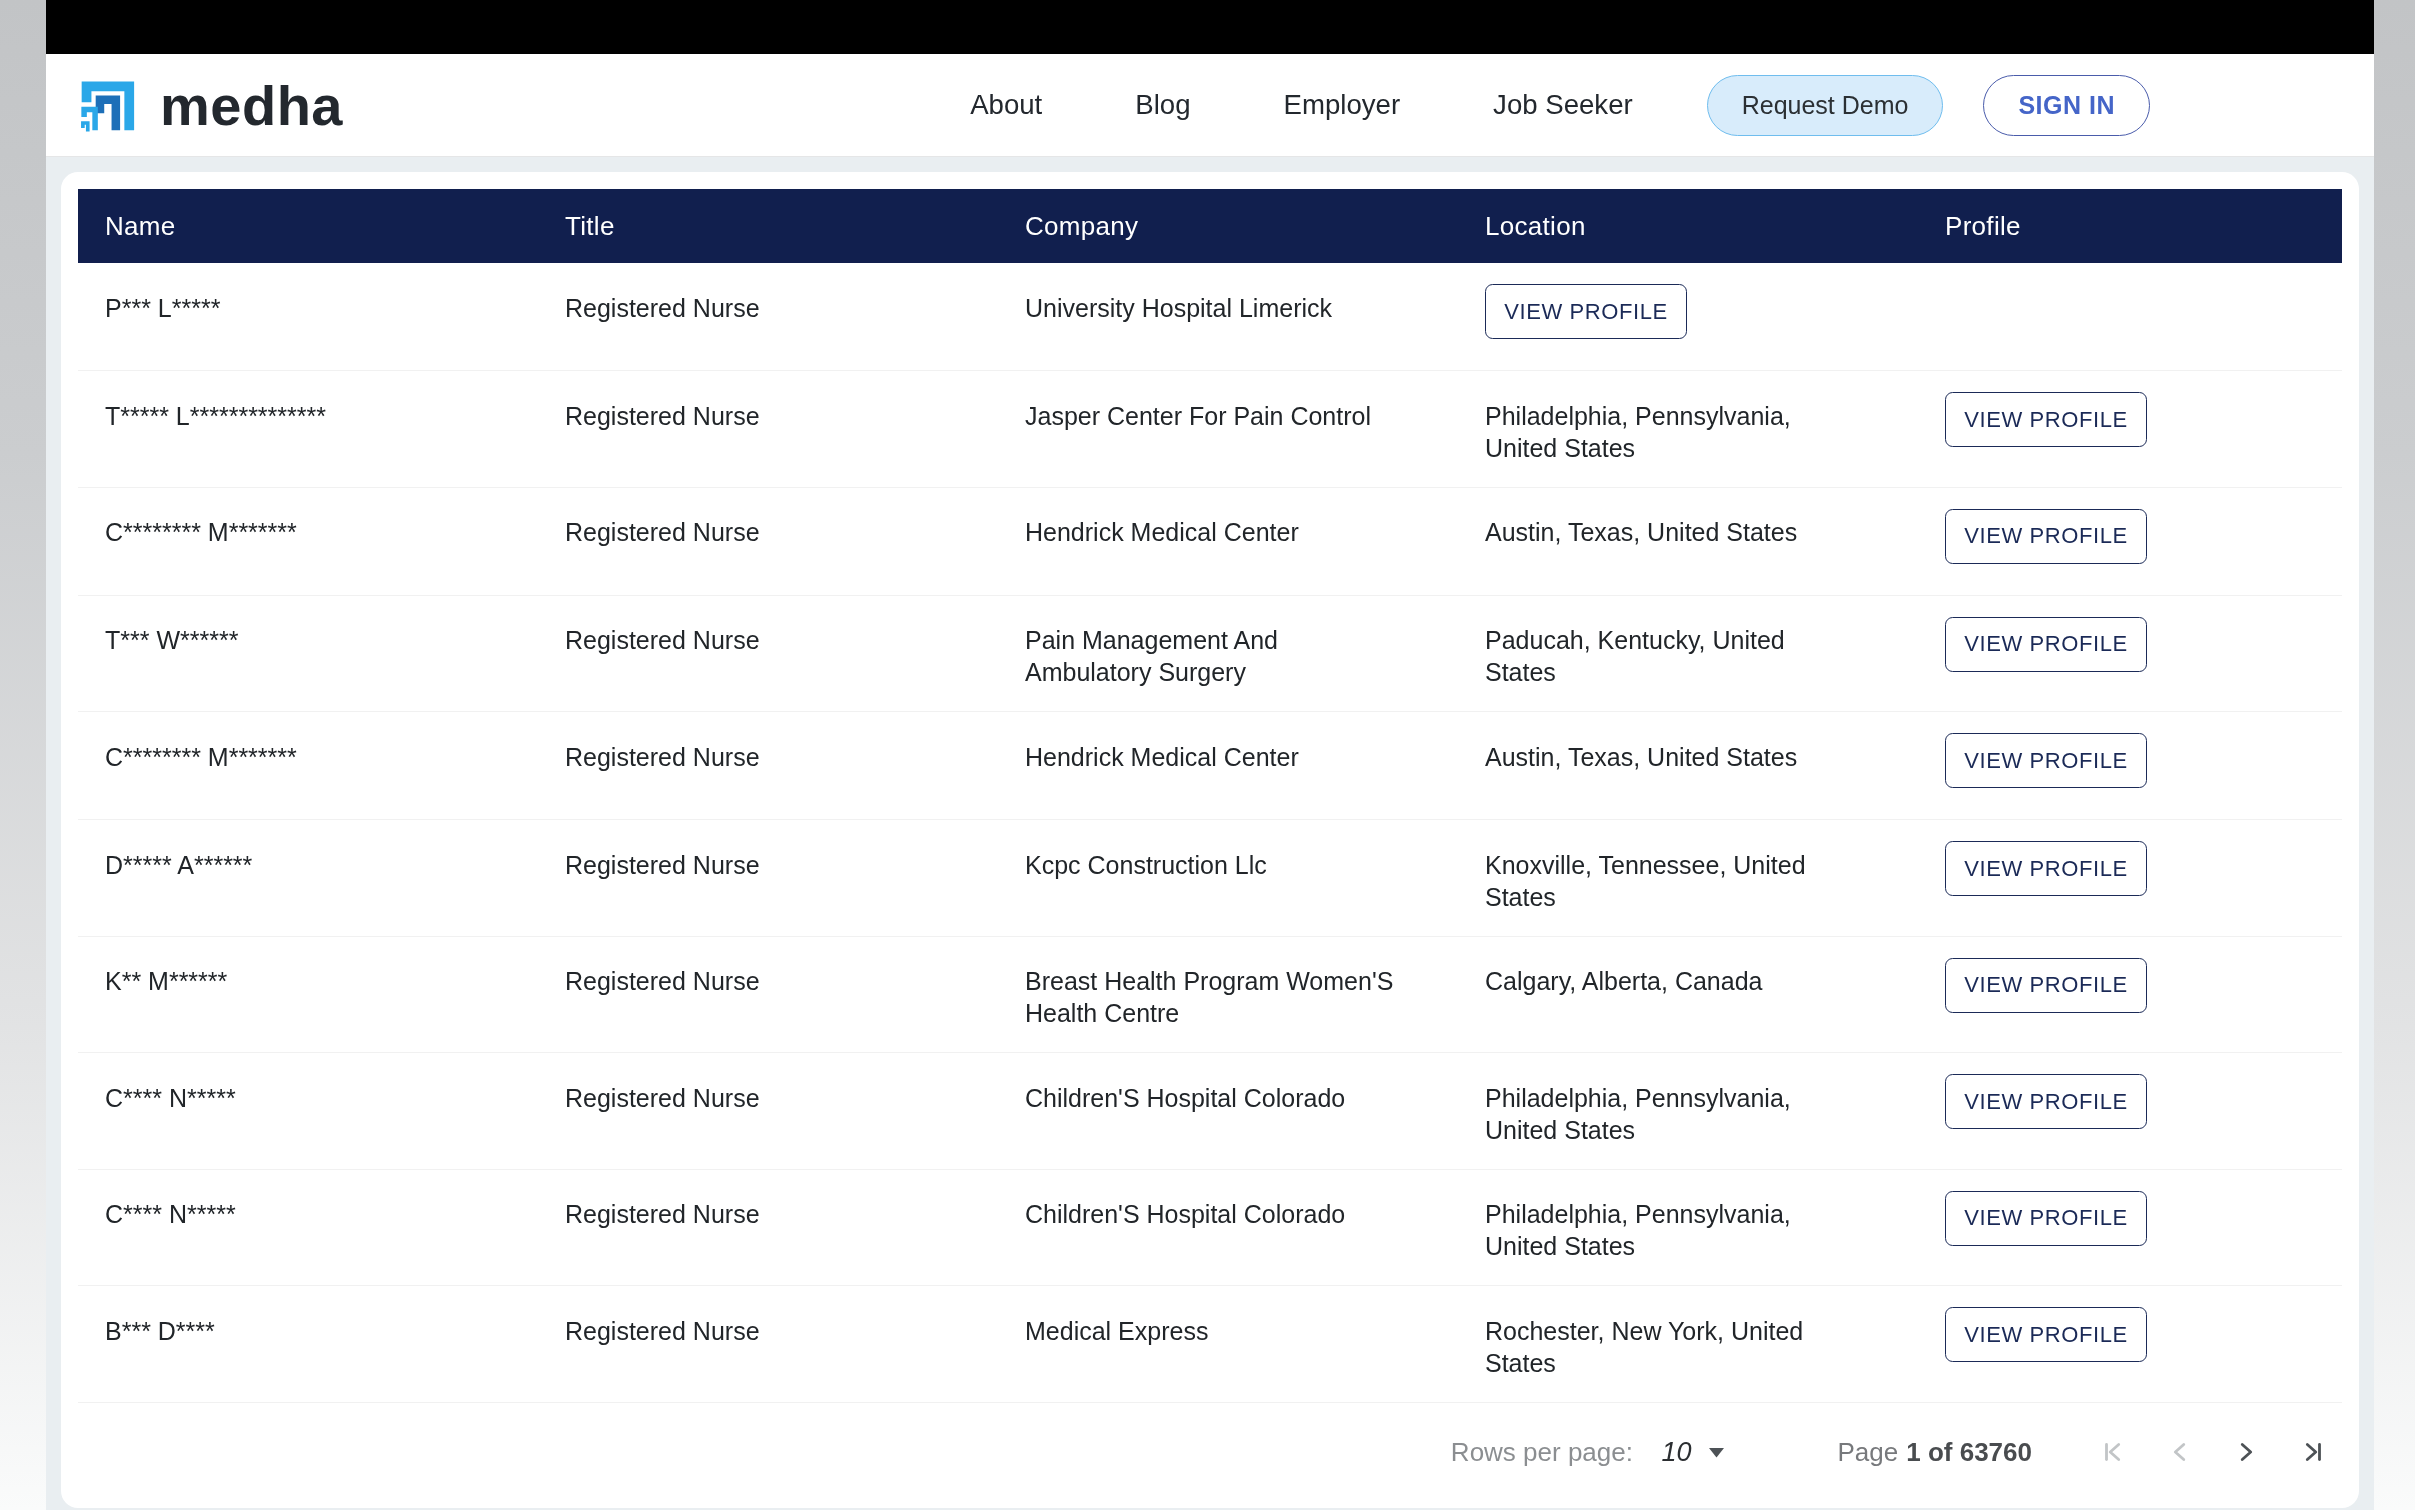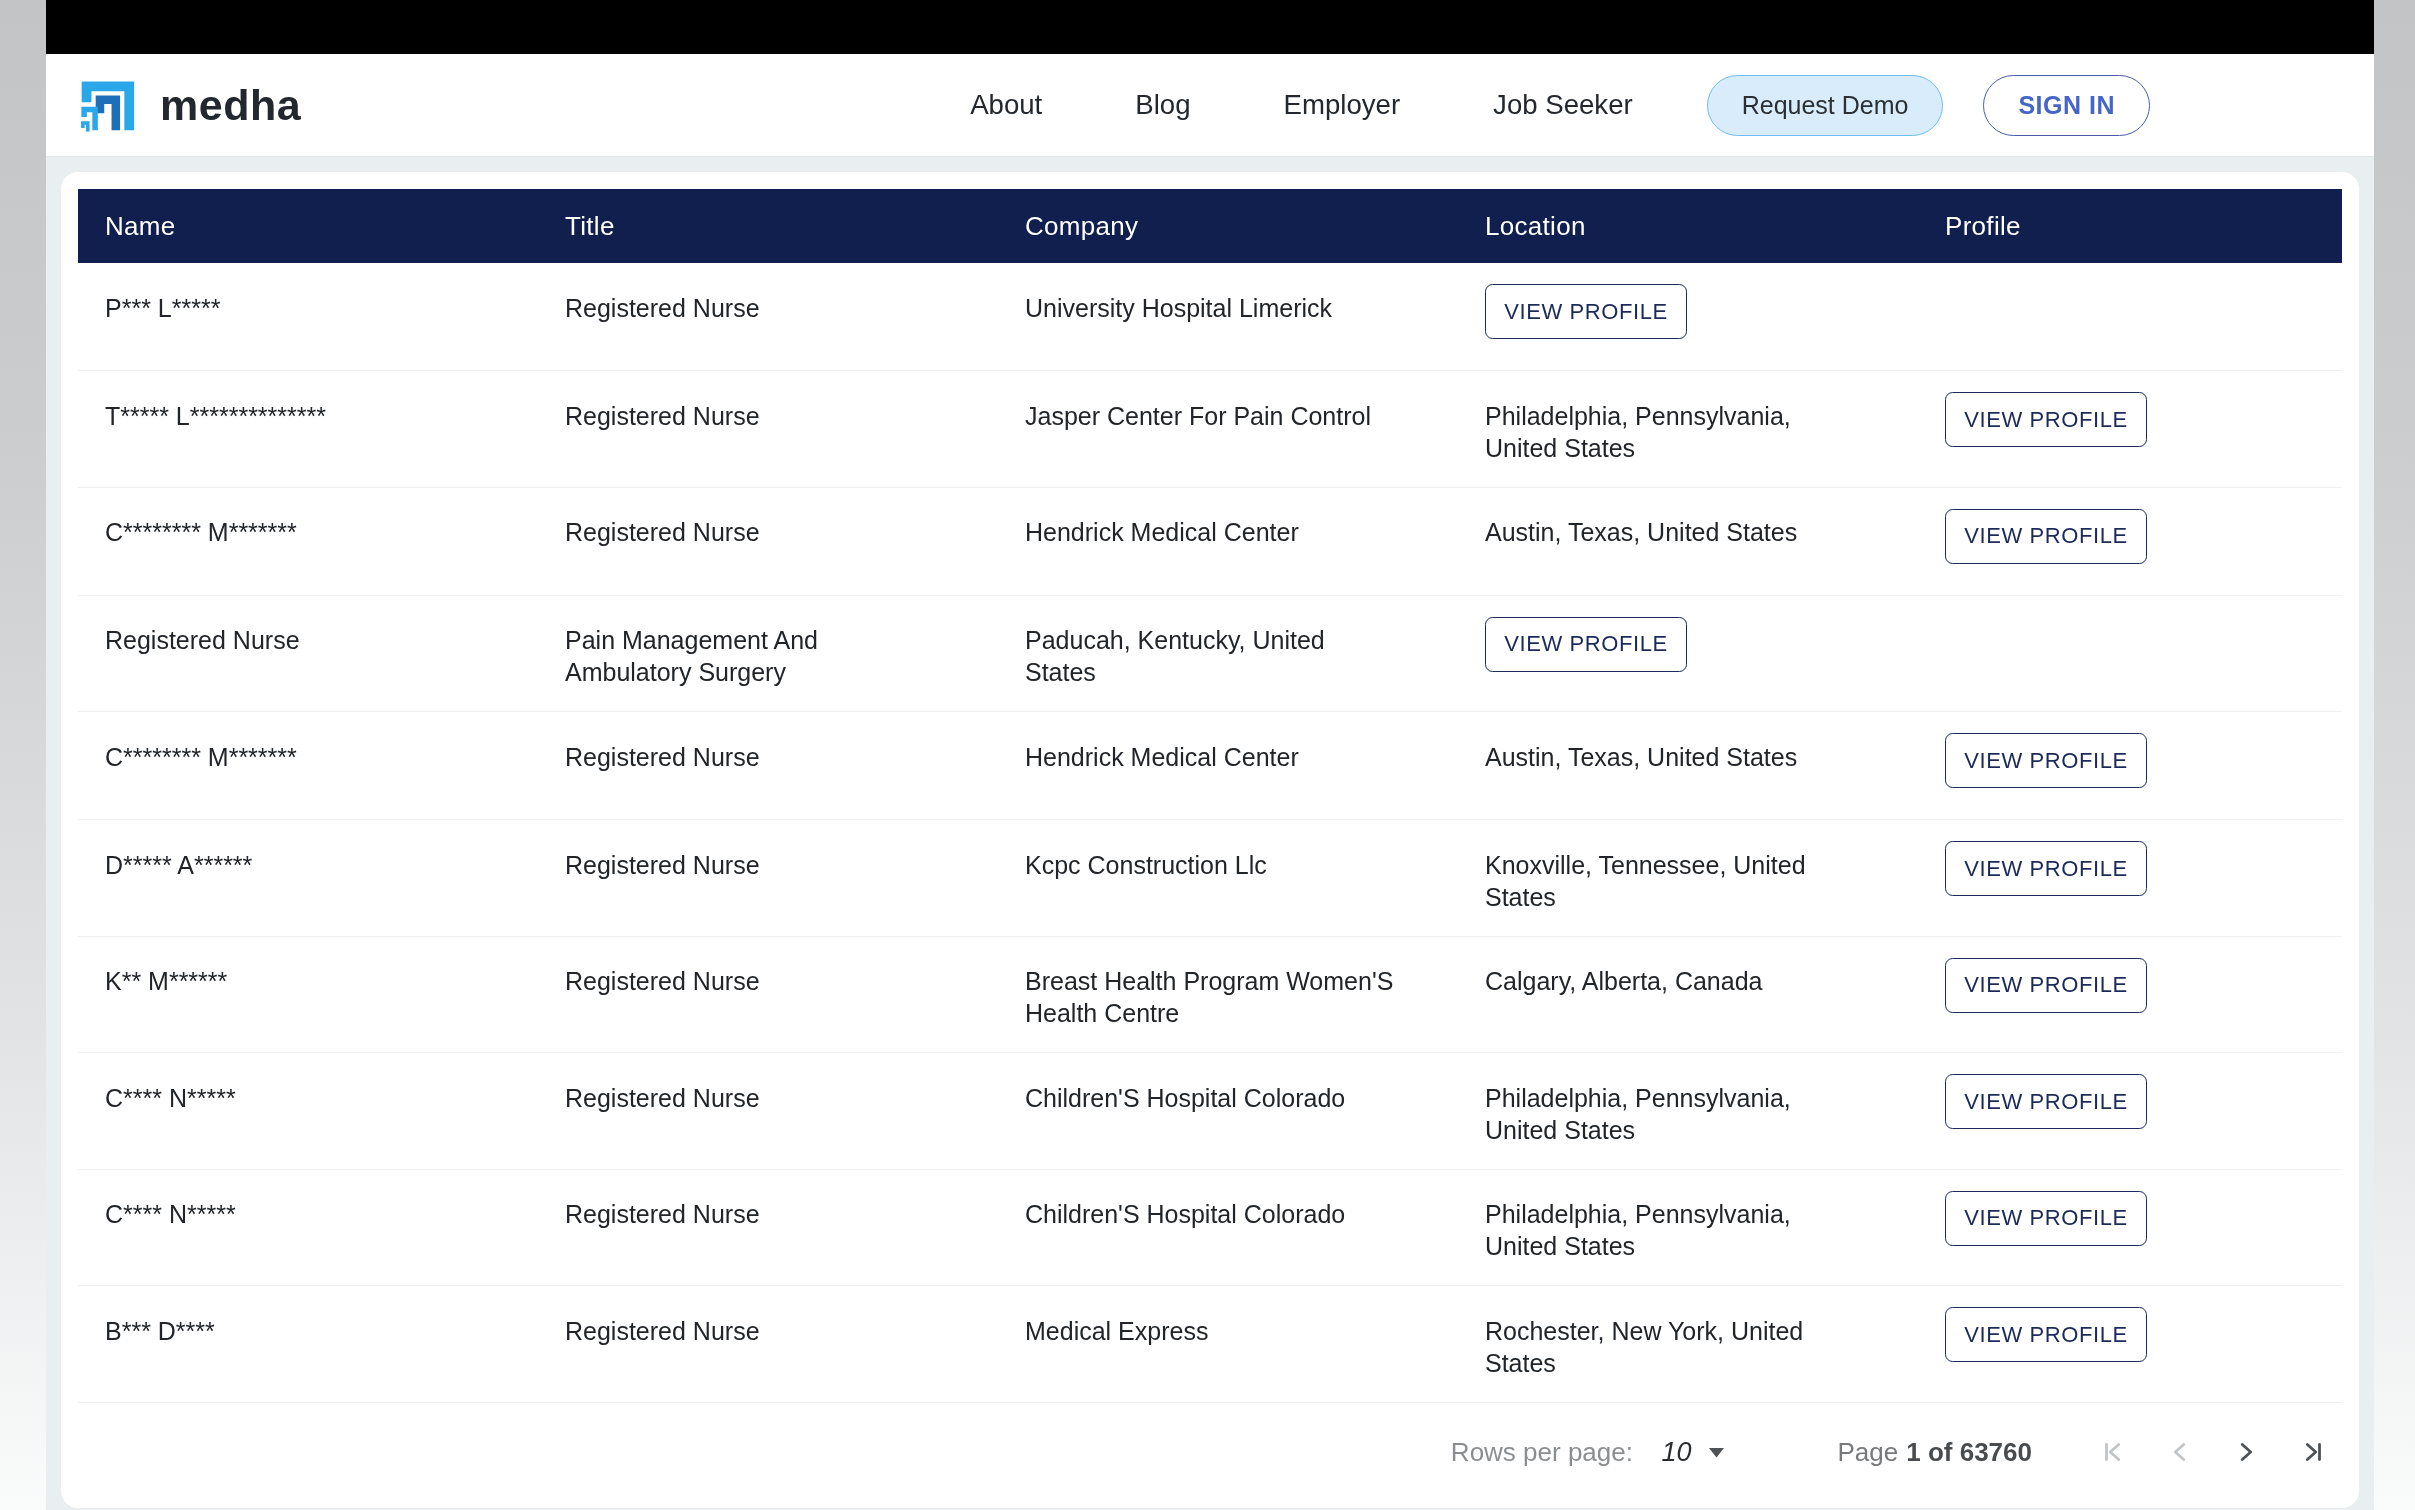--- a/index.html
+++ b/index.html
@@ -14,21 +14,21 @@
     background: #ffffff;
   }
   .topbar { height: 54px; background: #000000; }
   .site-header {
     height: 103px; background: #ffffff;
     display: flex; align-items: center;
     padding: 0 224px 0 32px;
     border-bottom: 1px solid #e5e6e7;
   }
   .logo { display: flex; align-items: center; gap: 21px; }
-  .logo-text { font-size: 43px; font-weight: bold; color: #23282e; letter-spacing: 0.5px; }
+  .logo-text { font-size: 56px; font-weight: bold; color: #23282e; letter-spacing: 0.5px; }
   .nav { display: flex; align-items: center; gap: 93px; margin-left: auto; margin-right: 74px; }
   .nav-item { font-size: 27.6px; color: #23282e; cursor: pointer; white-space: nowrap; }
   .pill {
     border-radius: 32px; font-size: 25px; padding: 0 34px; height: 61px;
     display: flex; align-items: center; justify-content: center;
     cursor: pointer; white-space: nowrap; background: #ffffff;
   }
   .pill-demo { background: #d8ecfb; border: 1.9px solid #6fbdee; color: #2b3034; margin-right: 40px; }
   .pill-signin { border: 1.9px solid #4a5cab; color: #4565c8; font-weight: bold; letter-spacing: 0.5px; }
 
@@ -135,20 +135,21 @@
 
       <div class="trow">
         <div class="td">C******** M*******</div>
         <div class="td">Registered Nurse</div>
         <div class="td">Hendrick Medical Center</div>
         <div class="td">Austin, Texas, United States</div>
         <div class="td td-action"><button class="view-btn">VIEW PROFILE</button></div>
       </div>
 
       <div class="trow">
+        <div class="td">T*** W******</div>
         <div class="td">Registered Nurse</div>
         <div class="td">Pain Management And Ambulatory Surgery</div>
         <div class="td">Paducah, Kentucky, United States</div>
         <div class="td td-action"><button class="view-btn">VIEW PROFILE</button></div>
       </div>
 
       <div class="trow">
         <div class="td">C******** M*******</div>
         <div class="td">Registered Nurse</div>
         <div class="td">Hendrick Medical Center</div>

